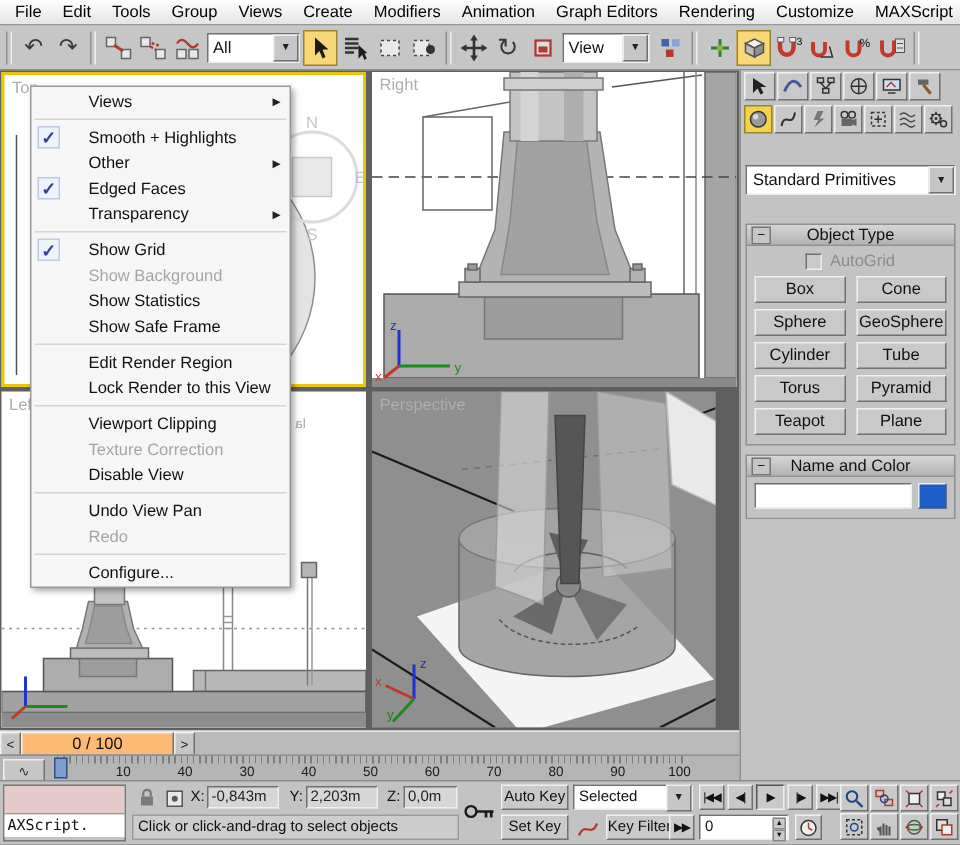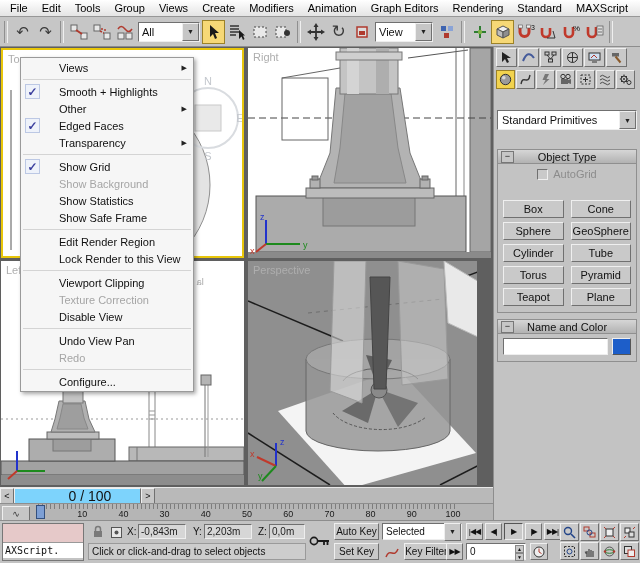--- a/index.html
+++ b/index.html
@@ -39,22 +39,22 @@
   .menuitem.disabled{color:#a5a5a5;}
   .menuitem .check{position:absolute;left:4px;top:1px;width:15px;height:15px;display:flex;align-items:center;justify-content:center;
     color:#3b3f9e;font-size:12px;font-weight:bold;border:1px solid #bcc8e4;background:#eef2fa;box-sizing:border-box;}
   .menuitem .marrow{position:absolute;right:6px;font-size:7px;color:#222;}
   .menusep{height:1px;background:#d4d4d4;margin:3px 2px;}
   
   #timeslider{position:absolute;left:0;top:487px;width:493px;height:16px;background:#b9b9b9;
     border-top:1px solid #e8e8e8;box-sizing:border-box;display:flex;align-items:center;}
   .ts-arrow{width:12px;height:14px;background:#c6c6c6;border:1px solid;border-color:#efefef #707070 #707070 #efefef;
     display:flex;align-items:center;justify-content:center;font-size:9px;flex:0 0 auto;}
-  .ts-slider{width:100px;height:14px;background:#7dd3fc;border:1px solid;border-color:#efefef #707070 #707070 #efefef;
-    display:flex;align-items:center;justify-content:center;font-size:14px;flex:0 0 auto;padding-left:25px;}
+  .ts-slider{width:100px;height:14px;background:#fdba74;border:1px solid;border-color:#efefef #707070 #707070 #efefef;
+    display:flex;align-items:center;justify-content:center;font-size:11px;flex:0 0 auto;}
   #trackbar{position:absolute;left:0;top:503px;width:493px;height:17px;background:#b5b5b5;border-top:1px solid #8e8e8e;box-sizing:border-box;}
   #tb-curvebtn{position:absolute;left:2px;top:2px;width:26px;height:13px;background:#c6c6c6;border:1px solid;
     border-color:#efefef #707070 #707070 #efefef;font-size:9px;display:flex;align-items:center;justify-content:center;color:#333;}
   #ruler{position:absolute;left:38px;top:0;width:420px;height:17px;}
   #ruler .minor{position:absolute;left:0;top:0;width:100%;height:5px;
     background:repeating-linear-gradient(90deg,#7d7d7d 0,#7d7d7d 1px,transparent 1px,transparent 4.12px);}
   .ticklbl{position:absolute;top:5px;font-size:9px;color:#1a1a1a;transform:translateX(-50%);}
   #tb-handle{position:absolute;left:36px;top:1px;width:9px;height:14px;background:#7d9fd4;border:1px solid #33507e;box-sizing:border-box;}
   
   #cmdpanel{position:absolute;left:493px;top:47px;width:147px;height:473px;background:#c3c3c3;
@@ -66,21 +66,21 @@
   .cp-sub .cp-tab{width:19px;}
   .cp-tab.active{background:#f2d34e;border-color:#9c8228;}
   .cp-drop{margin:19px 3px;height:18px;display:flex;background:#fff;border:1px solid;border-color:#707070 #eee #eee #707070;align-items:center;}
   .rollout{margin:6px 3px 0 3px;border:1px solid #8f8f8f;}
   .ro-head{height:13px;background:linear-gradient(#d6d6d6,#b2b2b2);border-bottom:1px solid #8f8f8f;
     display:flex;align-items:center;position:relative;font-size:11px;}
   .ro-head .minus{position:absolute;left:3px;top:1px;width:11px;height:10px;background:#c6c6c6;border:1px solid #777;
     font-size:9px;line-height:8px;text-align:center;}
   .ro-head .ro-title{flex:1;text-align:center;}
   .ro-body{background:#c3c3c3;padding:4px 5px 6px 5px;}
-  .autogrid{display:flex;align-items:center;justify-content:center;gap:5px;color:#8c8c8c;margin-bottom:20px;}
+  .autogrid{display:flex;align-items:center;justify-content:center;gap:5px;color:#8c8c8c;margin-bottom:4px;}
   .cbx{width:11px;height:11px;background:#c9c9c9;border:1px solid;border-color:#707070 #eee #eee #707070;box-sizing:border-box;}
   .objgrid{display:grid;grid-template-columns:1fr 1fr;gap:4px 7px;}
   .objbtn{height:16px;background:#c9c9c9;border:1px solid;border-color:#efefef #707070 #707070 #efefef;
     display:flex;align-items:center;justify-content:center;font-size:11px;}
   .namerow{display:flex;gap:4px;align-items:center;}
   .namefield{flex:1;height:15px;background:#fff;border:1px solid;border-color:#707070 #eee #eee #707070;}
   .swatch{width:17px;height:15px;background:#1d5ec9;border:1px solid;border-color:#efefef #555 #555 #efefef;}
   
   #statusbar{position:absolute;left:0;top:520px;width:640px;height:43px;background:#c3c3c3;border-top:1px solid #8d8d8d;box-sizing:border-box;}
   #listener{position:absolute;left:2px;top:2px;width:82px;height:38px;border:1px solid #777;box-sizing:border-box;}
@@ -114,21 +114,21 @@
       <div class="mitem">File</div>
       <div class="mitem">Edit</div>
       <div class="mitem">Tools</div>
       <div class="mitem">Group</div>
       <div class="mitem">Views</div>
       <div class="mitem">Create</div>
       <div class="mitem">Modifiers</div>
       <div class="mitem">Animation</div>
       <div class="mitem">Graph Editors</div>
       <div class="mitem">Rendering</div>
-      <div class="mitem">Standard</div>
+      <div class="mitem">Customize</div>
       <div class="mitem">MAXScript</div>
     </div>
 
   <div class="toolbar">
     <div class="tsep"></div>
     <div class="tbtn">
         <span class="tglyph">↶</span>
       </div>
     <div class="tbtn">
         <span class="tglyph">↷</span>

